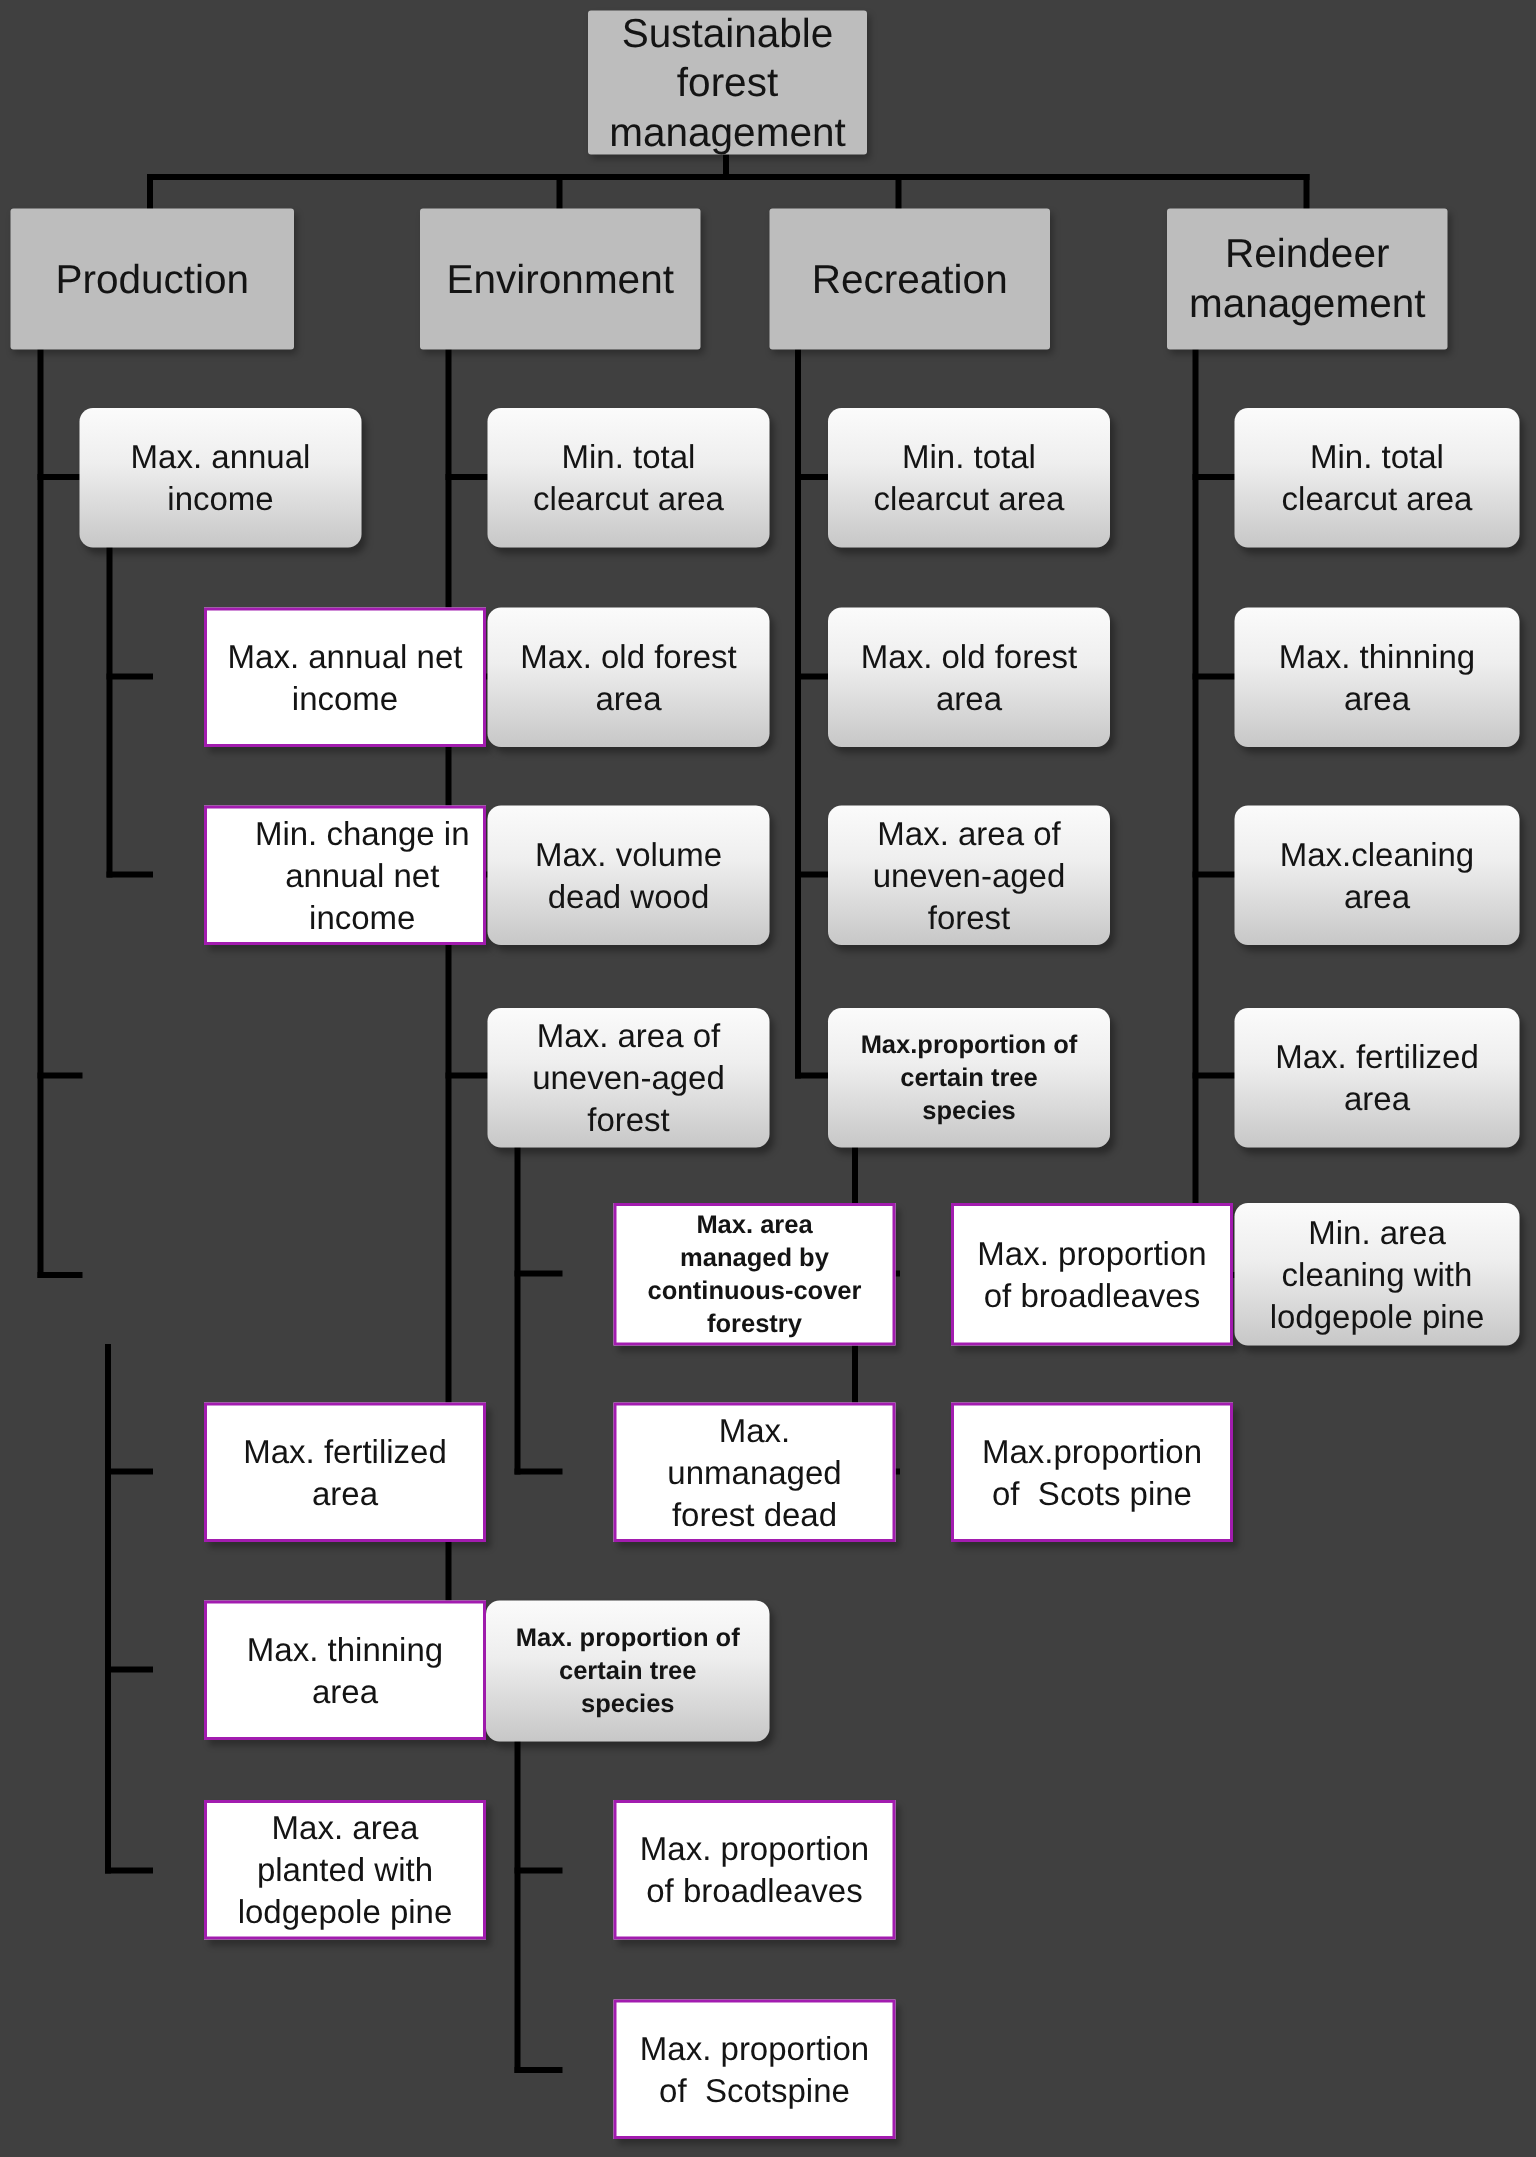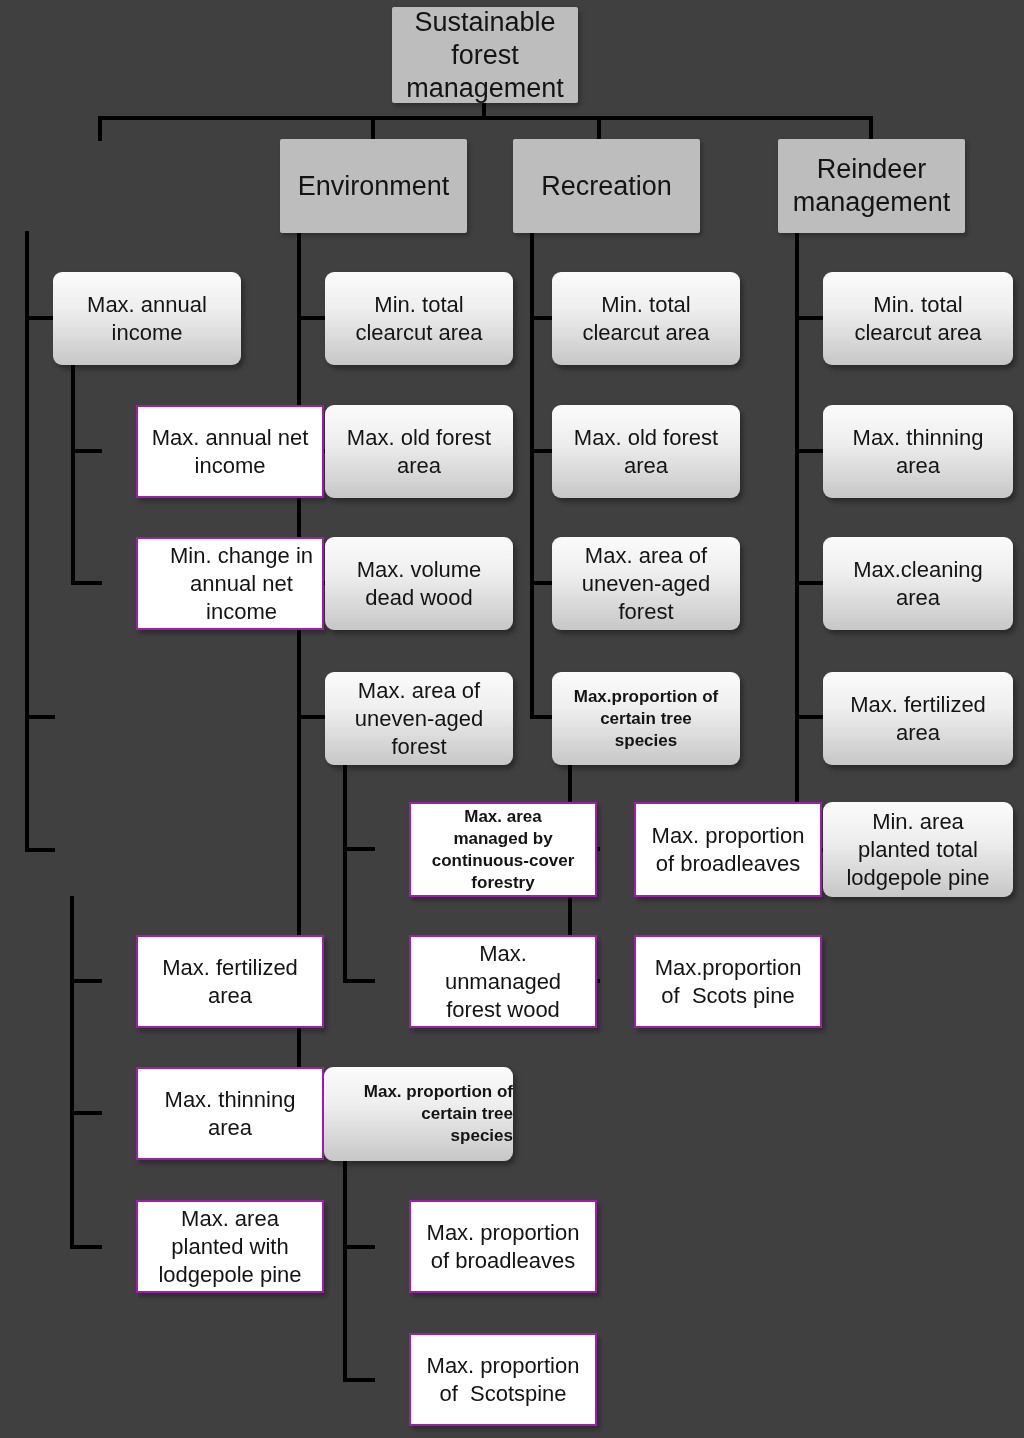--- a/index.html
+++ b/index.html
@@ -109,20 +109,23 @@
     <div class="line" style="left: 795px; top: 316px; width: 30px; height: 4px;"></div>
     <div class="line" style="left: 795px; top: 449px; width: 30px; height: 4px;"></div>
     <div class="line" style="left: 795px; top: 581px; width: 30px; height: 4px;"></div>
     <div class="line" style="left: 795px; top: 715px; width: 30px; height: 4px;"></div>
     <div class="line" style="left: 795px; top: 848px; width: 30px; height: 4px;"></div>
     <div class="node header" style="left: 392px; top: 7px; width: 186px; height: 96px;">
       <span class="label">Sustainable
 forest
 management</span>
     </div>
+    <div class="node header" style="left: 7px; top: 139px; width: 189px; height: 94px;">
+      <span class="label">Production</span>
+    </div>
     <div class="node header" style="left: 280px; top: 139px; width: 187px; height: 94px;">
       <span class="label">Environment</span>
     </div>
     <div class="node header" style="left: 513px; top: 139px; width: 187px; height: 94px;">
       <span class="label">Recreation</span>
     </div>
     <div class="node header" style="left: 778px; top: 139px; width: 187px; height: 94px;">
       <span class="label">Reindeer
 management</span>
     </div>
@@ -171,23 +174,23 @@
     </div>
     <div class="node white small" style="left: 373px; top: 802px; width: 188px; height: 95px;">
       <span class="label">Max. area
 managed by
 continuous-cover
 forestry</span>
     </div>
     <div class="node white" style="left: 373px; top: 935px; width: 188px; height: 93px;">
       <span class="label">Max.
 unmanaged
-forest wood</span>
-    </div>
-    <div class="node gray small" style="left: 324px; top: 1067px; width: 189px; height: 94px; text-align: right;">
+forest dead</span>
+    </div>
+    <div class="node gray small" style="left: 324px; top: 1067px; width: 189px; height: 94px;">
       <span class="label">Max. proportion of
 certain tree
 species</span>
     </div>
     <div class="node white" style="left: 373px; top: 1200px; width: 188px; height: 93px;">
       <span class="label">Max. proportion
 of broadleaves</span>
     </div>
     <div class="node white" style="left: 373px; top: 1333px; width: 188px; height: 93px;">
       <span class="label">Max. proportion
@@ -230,16 +233,16 @@
     <div class="node gray" style="left: 823px; top: 537px; width: 190px; height: 93px;">
       <span class="label">Max.cleaning
 area</span>
     </div>
     <div class="node gray" style="left: 823px; top: 672px; width: 190px; height: 93px;">
       <span class="label">Max. fertilized
 area</span>
     </div>
     <div class="node gray" style="left: 823px; top: 802px; width: 190px; height: 95px;">
       <span class="label">Min. area
-planted total
+cleaning with
 lodgepole pine</span>
     </div>
   </div>
 
 </body></html>

